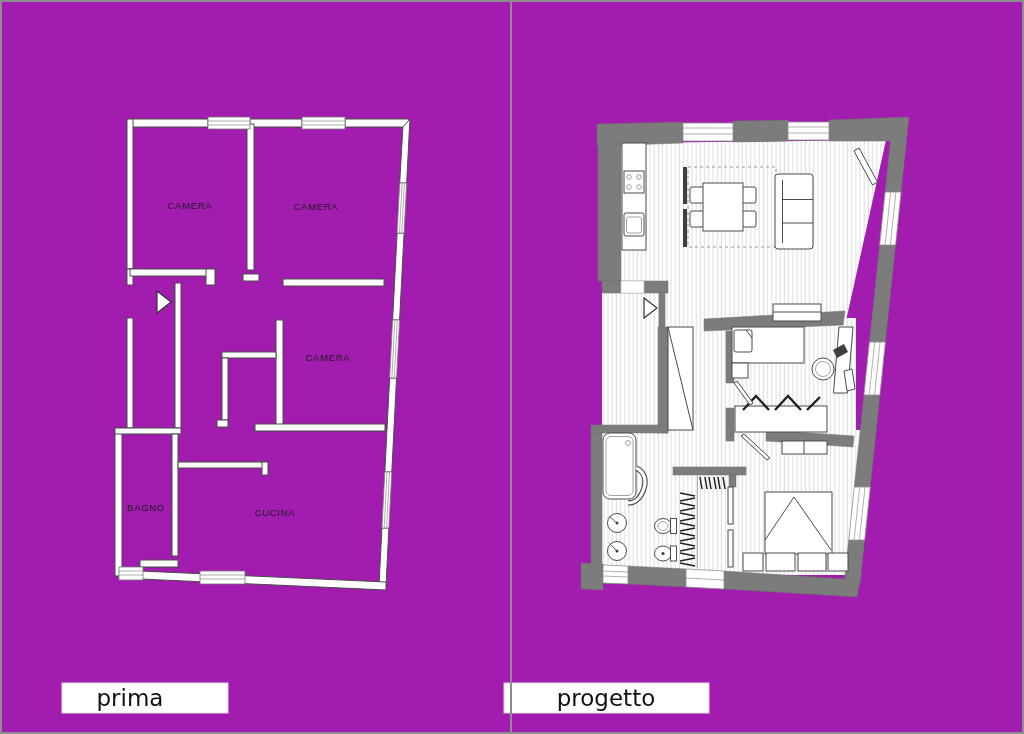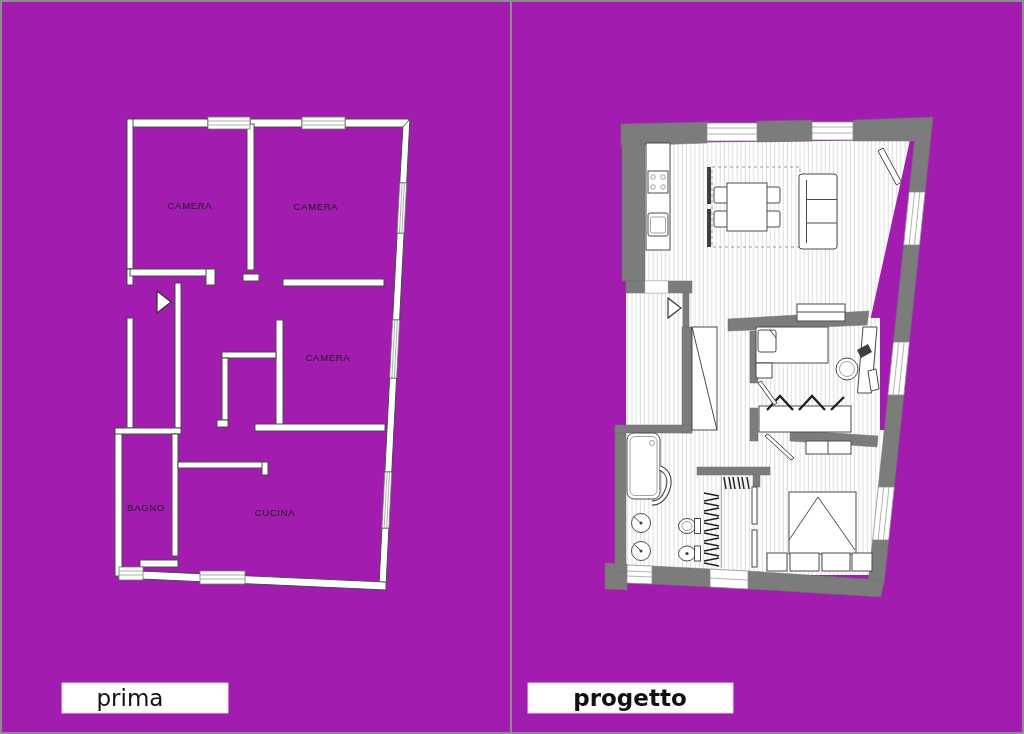--- a/index.html
+++ b/index.html
@@ -1,20 +1,20 @@
 <!DOCTYPE html>
 <html><head>
 <meta charset="utf-8">
 <style>
   html,body{margin:0;padding:0;background:#fff;}
   .canvas{position:relative;width:1024px;height:734px;background:#a21caf;outline:2px solid #8d8d8d;outline-offset:-2px;overflow:hidden;font-family:"Liberation Sans",sans-serif;}
   .divider{position:absolute;left:510px;top:0;width:2px;height:734px;background:#8d8d8d;}
   .panel{position:absolute;top:0;width:512px;height:734px;}
   .panel.left{left:0;}
-  .panel.right{left:512px;font-weight:bold;}
+  .panel.right{left:488px;}
   svg{display:block;}
   
   .w{fill:#ffffff;stroke:#4a4a4a;stroke-width:1;}
   .win{fill:#ffffff;stroke:#767676;stroke-width:.8;}
   .winline{stroke:#9a9a9a;stroke-width:.8;}
   .roomlabel{font-family:"Liberation Sans",sans-serif;font-size:9.5px;letter-spacing:.7px;fill:#1b1b1b;text-anchor:middle;}
   
   .gw{fill:#7c7c7c;stroke:#6f6f6f;stroke-width:.5;}
   .gwin{fill:#ffffff;stroke:#8f8f8f;stroke-width:.8;}
   .gwinline{stroke:#a8a8a8;stroke-width:.9;fill:none;}

